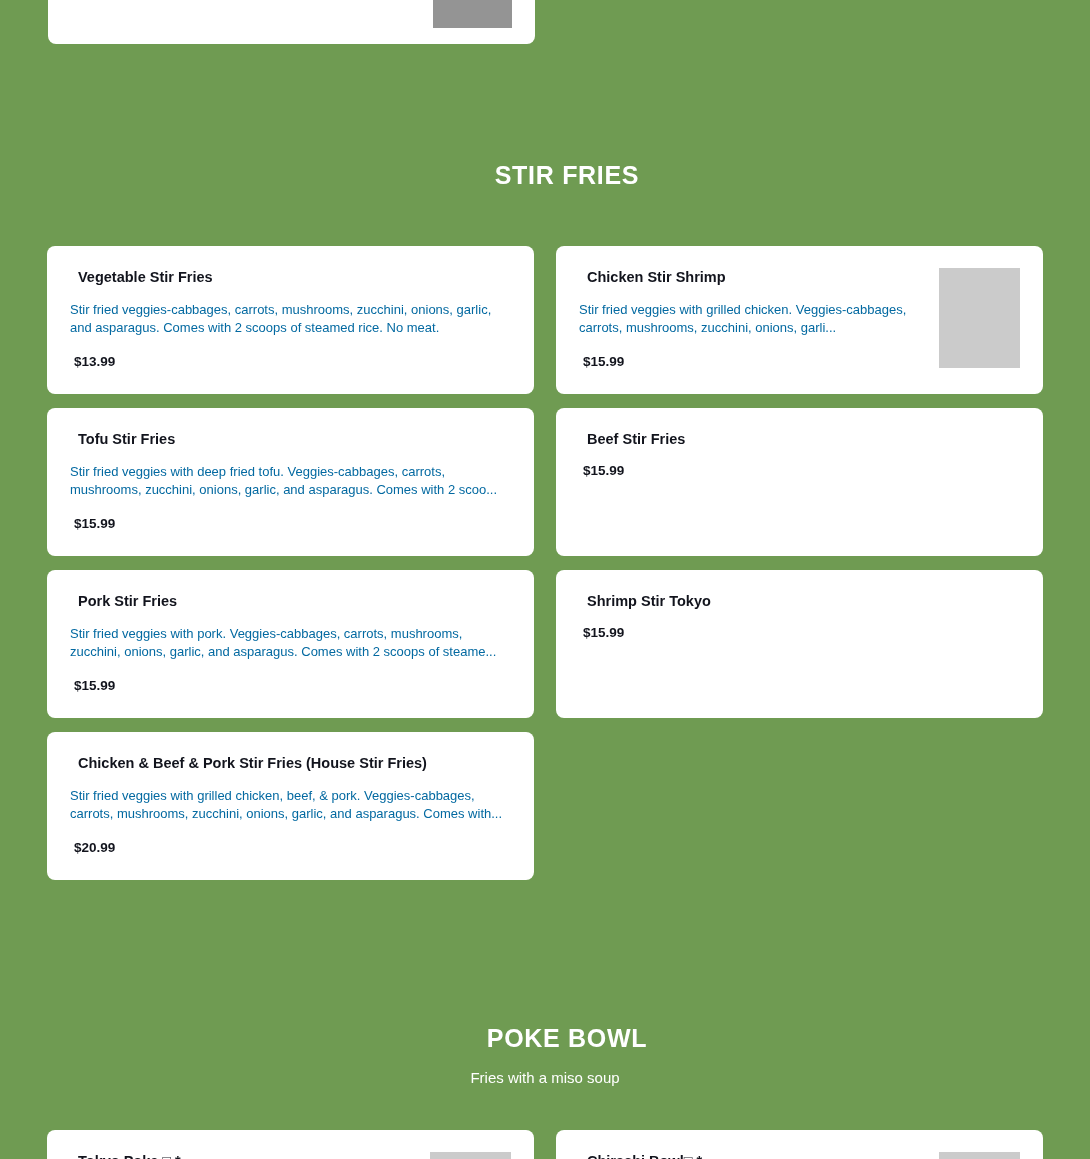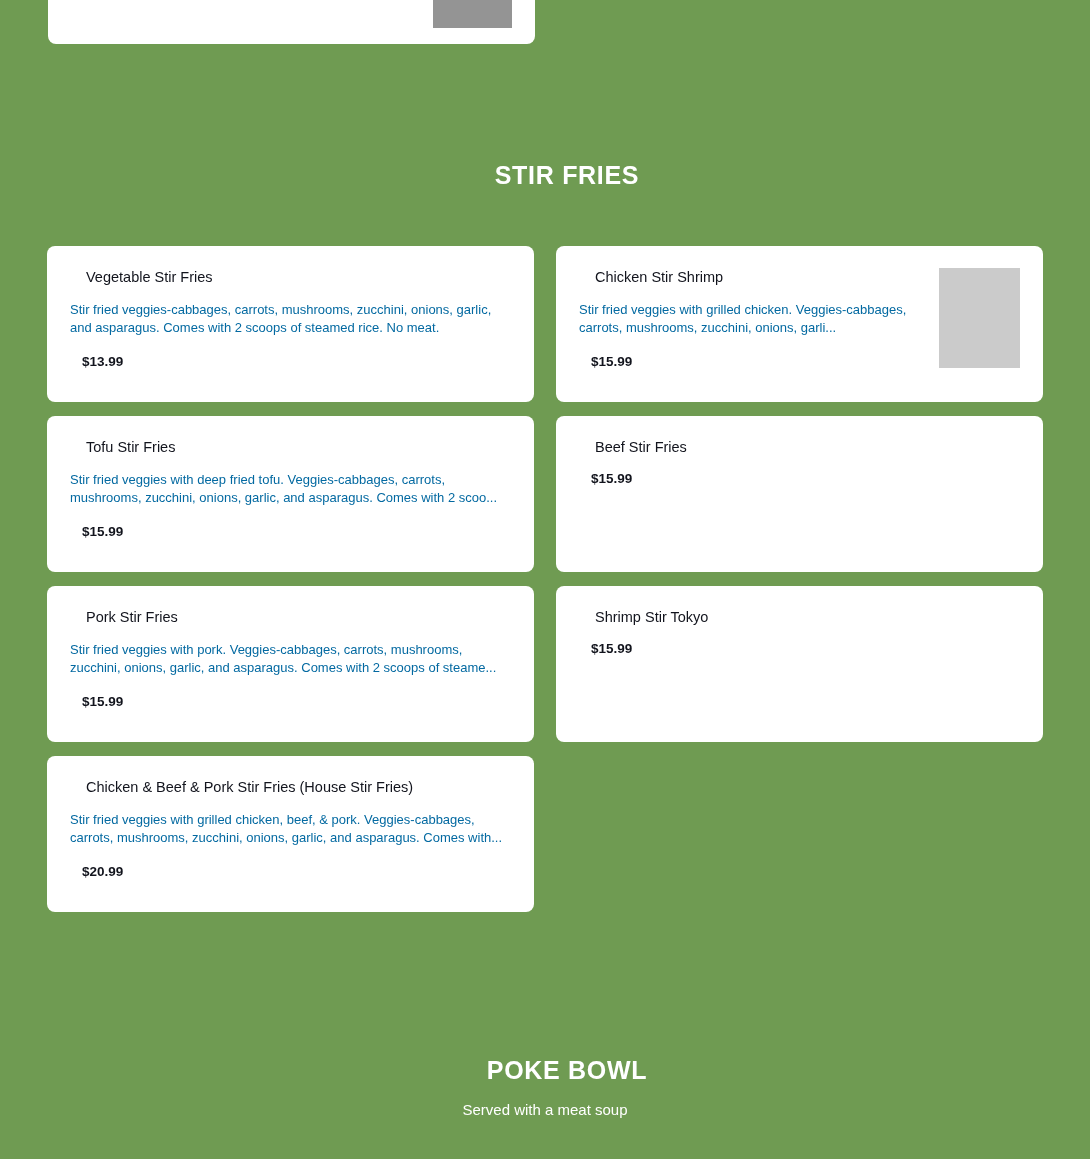--- a/index.html
+++ b/index.html
@@ -89,37 +89,37 @@
   }
   .card-body {
     flex: 1 1 auto;
     min-width: 0;
   }
   .card.has-thumb .card-body {
     max-width: 368px;
   }
   .item-name {
     font-size: 14.5px;
-    font-weight: normal;
+    font-weight: bold;
     color: #12141d;
     line-height: 1.3;
-    margin: 0 0 14px 16px;
+    margin: 0 0 14px 8px;
   }
   .item-desc {
     font-size: 13px;
     color: #0369a1;
     line-height: 1.42;
     margin: 0 0 16px 0;
   }
   .item-price {
     font-size: 13.5px;
     font-weight: bold;
     color: #12141d;
     line-height: 1.2;
-    margin: 12px;
+    margin: 4px;
   }
   .thumb {
     flex: 0 0 auto;
     width: 81px;
     height: 100px;
     background: #cbcbcb;
     align-self: flex-start;
     margin-left: 16px;
   }
 
@@ -198,21 +198,21 @@
           <div class="item-price">$20.99</div>
         </div>
       </div>
     </div>
 
   <div class="spacer-after-stirfries"></div>
 
   <div class="section-head">
     <h2 class="section-title">POKE BOWL</h2>
     <div class="spacer-poke-subgap"></div>
-    <p class="section-sub">Served with a meat soup</p>
+    <p class="section-sub">Fries with a miso soup</p>
   </div>
 
   <div class="spacer-poke-cards"></div>
 
   <div class="grid" id="grid-poke-bowl">
       <div class="card has-thumb">
         <div class="card-body">
           <div class="item-name">Tokyo Poke □ *</div>
         </div>
         <div class="thumb"></div>

